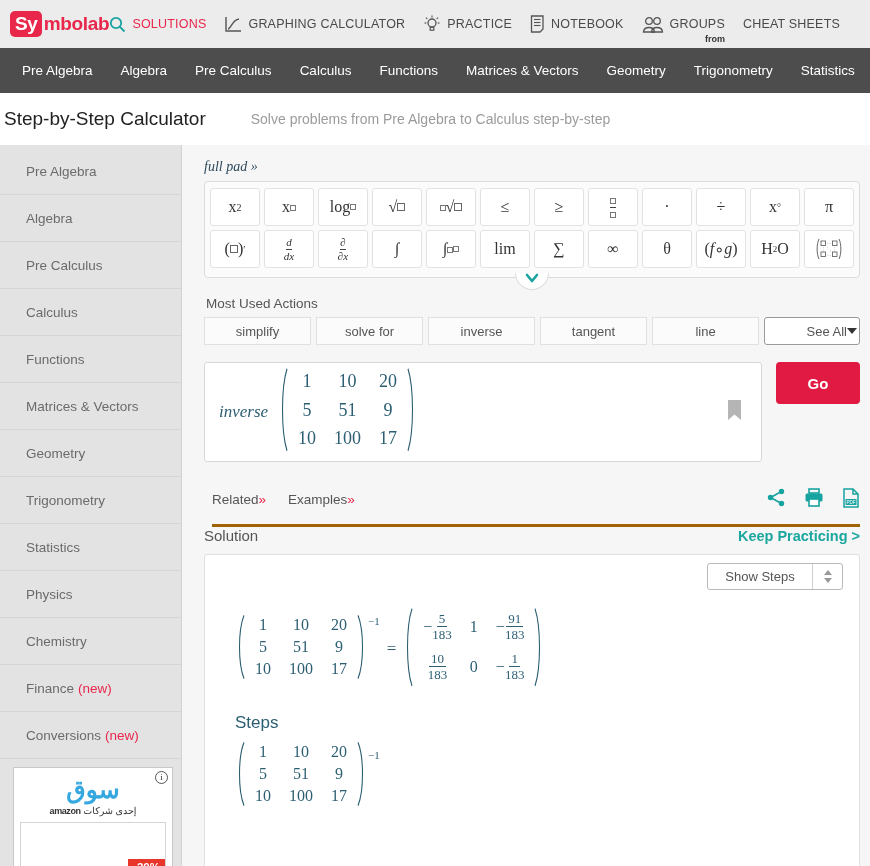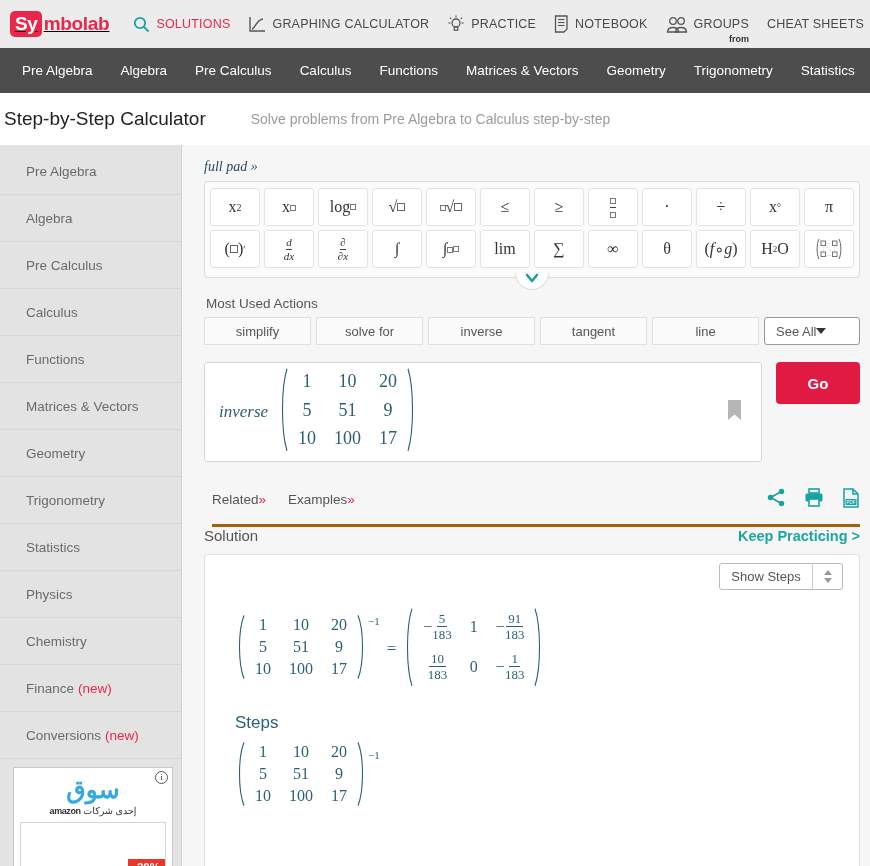--- a/index.html
+++ b/index.html
@@ -17,22 +17,20 @@
     background: #ececec;
     display: flex;
     align-items: center;
     padding-left: 10px;
     position: relative;
   }
   .logo {
     display: flex;
     align-items: center;
     height: 28px;
-    margin-right: 24px;
-    text-decoration: underline;
   }
   .logo-sy {
     background: #e8274b;
     color: #ffffff;
     font-weight: bold;
     font-size: 19px;
     padding: 3px 4px 4px 5px;
     border-radius: 5px;
     letter-spacing: -0.3px;
     line-height: 1;
@@ -271,22 +269,22 @@
     cursor: pointer;
   }
   .see-all {
     width: 96px;
     height: 28px;
     background: #ffffff;
     border: 1px solid #9a9a9a;
     border-radius: 3px;
     display: flex;
     align-items: center;
-    justify-content: flex-start;
-    padding: 0 11px;
+    justify-content: flex-end;
+    padding: 0 2px;
     font-size: 13px;
     color: #555;
     cursor: pointer;
   }
   .caret-dn {
     width: 0; height: 0;
     border-left: 5px solid transparent;
     border-right: 5px solid transparent;
     border-top: 6px solid #333;
   }
@@ -419,21 +417,21 @@
     border-radius: 3px;
     padding: 10px 16px 10px 16px;
     position: relative;
     height: 320px;
     overflow: hidden;
   }
   .show-steps {
     position: absolute;
     top: 8px; right: 16px;
     display: flex;
-    width: 124px;
+    width: 136px;
     height: 27px;
     border: 1px solid #b9b9b9;
     border-radius: 3px;
     background: #fff;
     cursor: pointer;
   }
   .show-steps .lbl {
     flex: 1;
     display: flex; align-items: center; justify-content: center;
     font-size: 13px; color: #555;

